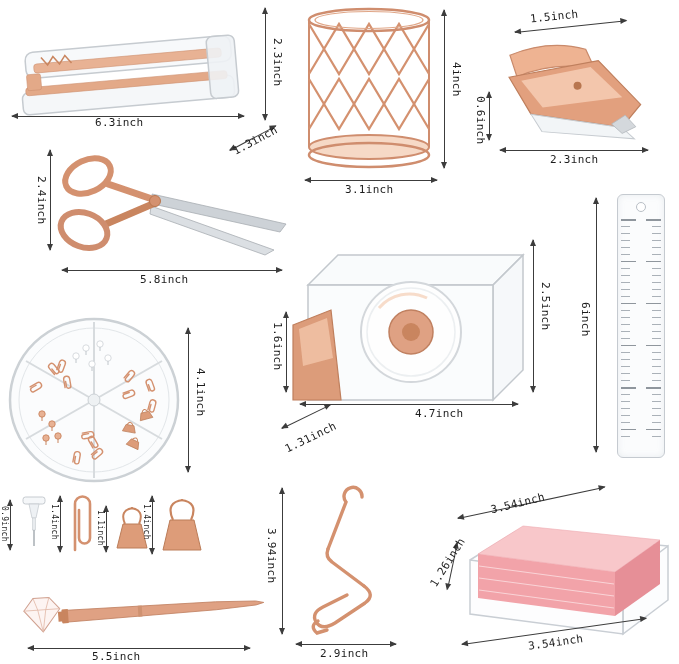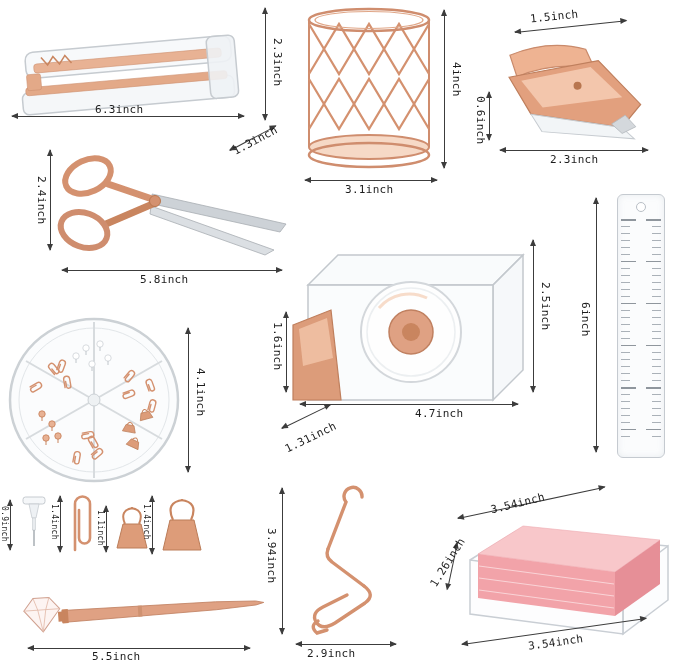--- a/index.html
+++ b/index.html
@@ -209,21 +209,21 @@
       <polygon points="46,22 200,24 240,26 248,28 240,30 200,32 46,34" fill="#dfa183" stroke="#c08060" stroke-width="0.8"></polygon>
       <rect x="46" y="21" width="6" height="14" fill="#c9855f"></rect>
       <rect x="122" y="22.5" width="4" height="11" fill="#cf9271"></rect>
       <rect x="42" y="23" width="6" height="10" fill="#c9855f"></rect>
       <polygon points="8,20 18,8 34,8 44,20 26,42" fill="#fdf4f2" stroke="#d0a08f" stroke-width="1"></polygon>
       <path d="M8,20 H44 M18,8 L22,20 M34,8 L30,20 M22,20 L26,42 M30,20 L26,42" fill="none" stroke="#e2b8a8" stroke-width="0.8"></path>
     </g>
   </svg>
 
   <div class="dh" style="left:12px;top:116px;width:232px"></div>
-  <span class="lab" style="left:95px;top:103px">6.3inch</span>
+  <span class="lab" style="left:95px;top:116px">6.3inch</span>
   <div class="dv" style="left:265px;top:8px;height:112px"></div>
   <span class="lab lab-v" style="left:271px;top:38px">2.3inch</span>
   <div class="dh" style="left:230px;top:150px;width:52px;transform:rotate(-28deg);transform-origin:left center"></div>
   <span class="lab" style="left:231px;top:134px;transform:rotate(-28deg)">1.3inch</span>
 
   <div class="dv" style="left:444px;top:10px;height:158px"></div>
   <span class="lab lab-v" style="left:450px;top:62px">4inch</span>
   <div class="dh" style="left:305px;top:180px;width:132px"></div>
   <span class="lab" style="left:345px;top:183px">3.1inch</span>
 
@@ -259,21 +259,21 @@
   <div class="dv" style="left:60px;top:496px;height:56px"></div>
   <span class="lab lab-v lab-s" style="left:50px;top:504px">1.4inch</span>
   <div class="dv" style="left:106px;top:506px;height:46px"></div>
   <span class="lab lab-v lab-s" style="left:96px;top:510px">1.1inch</span>
   <div class="dv" style="left:152px;top:496px;height:58px"></div>
   <span class="lab lab-v lab-s" style="left:142px;top:504px">1.4inch</span>
 
   <div class="dv" style="left:282px;top:488px;height:146px"></div>
   <span class="lab lab-v" style="left:265px;top:528px">3.94inch</span>
   <div class="dh" style="left:296px;top:644px;width:100px"></div>
-  <span class="lab" style="left:307px;top:647px">2.9inch</span>
+  <span class="lab" style="left:320px;top:647px">2.9inch</span>
 
   <div class="dh" style="left:458px;top:518px;width:150px;transform:rotate(-12deg);transform-origin:left center"></div>
   <span class="lab" style="left:490px;top:497px;transform:rotate(-14deg)">3.54inch</span>
   <div class="dv" style="left:452px;top:542px;height:48px;transform:rotate(12deg)"></div>
   <span class="lab" style="left:420px;top:556px;transform:rotate(-58deg)">1.26inch</span>
   <div class="dh" style="left:462px;top:644px;width:186px;transform:rotate(-8deg);transform-origin:left center"></div>
   <span class="lab" style="left:528px;top:636px;transform:rotate(-8deg)">3.54inch</span>
 
   <div class="dh" style="left:28px;top:648px;width:222px"></div>
   <span class="lab" style="left:92px;top:650px">5.5inch</span>

